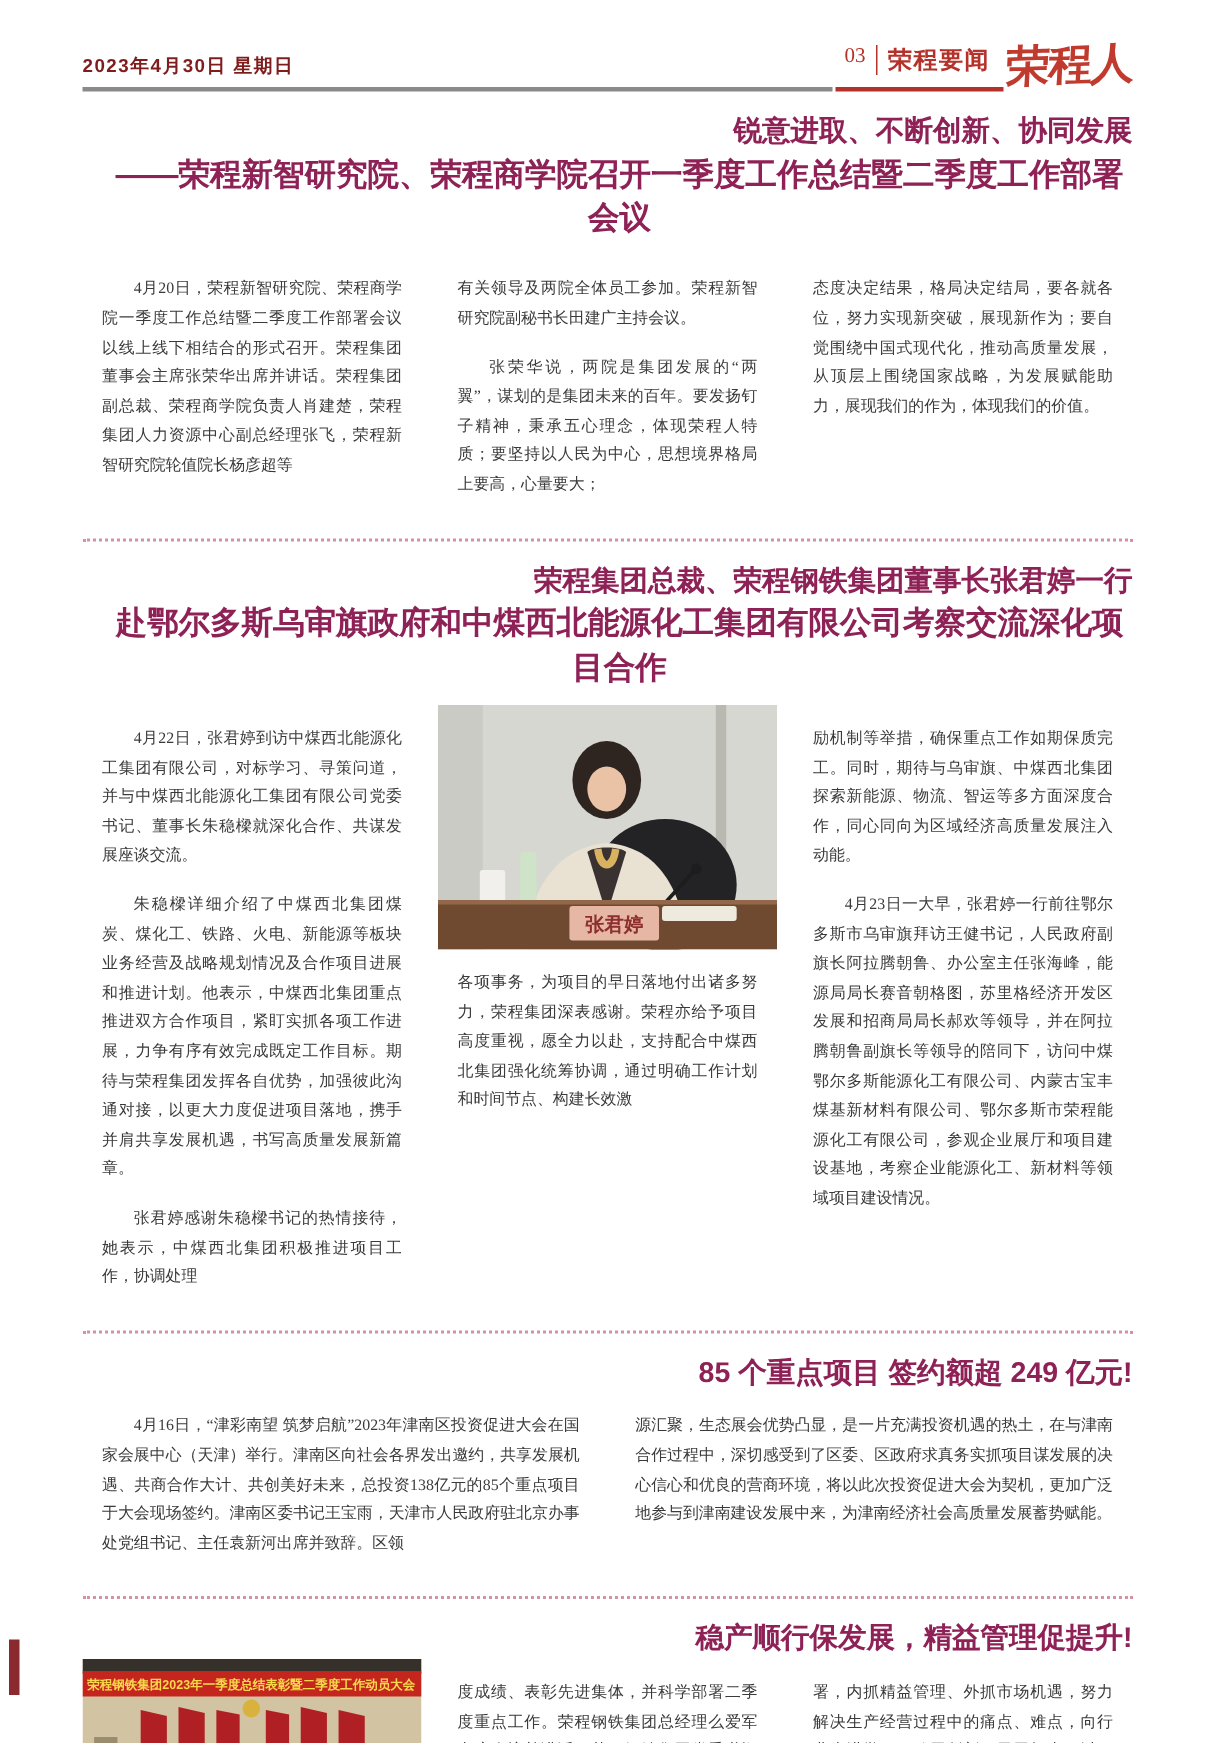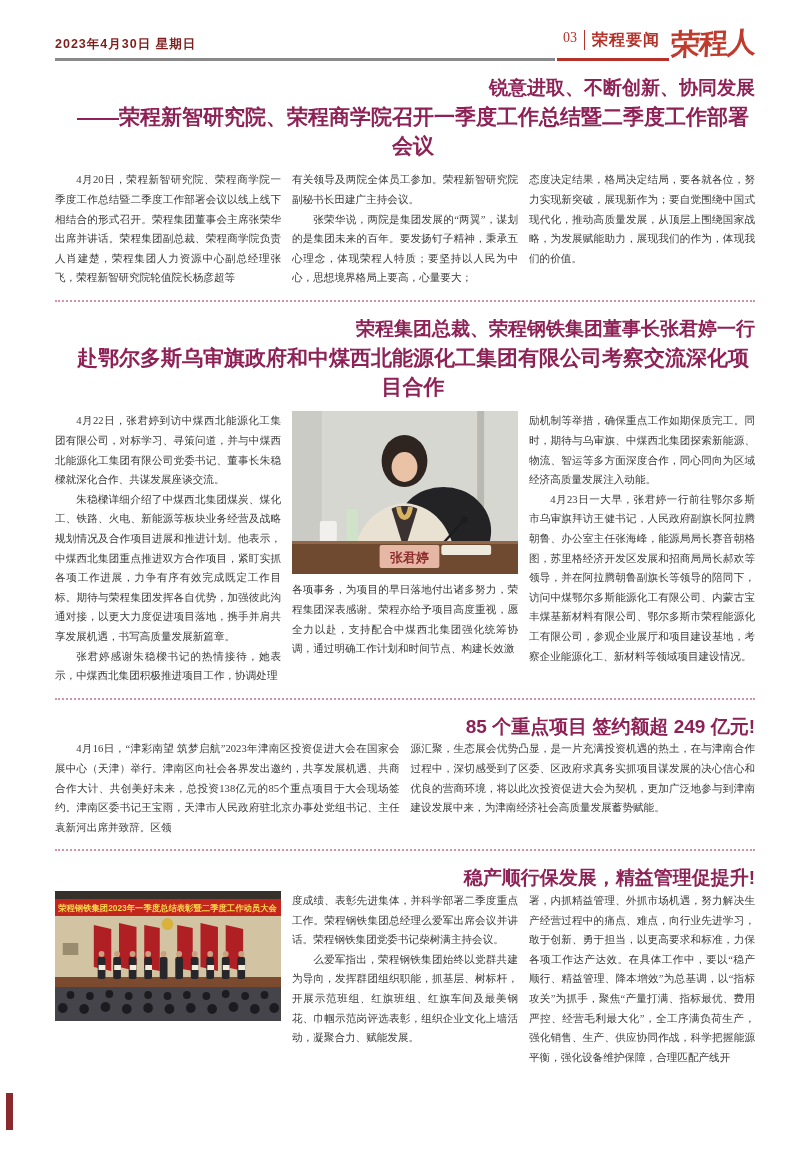--- a/index.html
+++ b/index.html
@@ -21,21 +21,21 @@
   .rule-gray{flex:1;height:2.5px;background:#8a8a8a;}
   .rule-red{width:112px;height:3px;background:#b5322a;margin-left:2px;}
   .rule-spacer{width:86px;}
 
   
   .article{margin-top:14px;}
   .t1{font-family:"Liberation Sans", sans-serif;font-weight:bold;text-align:right;color:#8e2156;font-size:19px;line-height:1.35;margin:0;}
   .t2{font-family:"Liberation Sans", sans-serif;font-weight:bold;text-align:center;color:#8e2156;font-size:21px;line-height:1.4;margin:1px 0 10px 16px;}
   .cols{display:flex;gap:11px;}
   .col{flex:1;min-width:0;font-size:10.6px;line-height:1.85;text-align:justify;color:#3a3a3a;}
-  .col p{margin:0;}
+  .col p{margin:13px;}
   .ind{text-indent:2em;}
   .sep{border:none;border-top:2px dotted #d493a3;margin:12px 0 0 0;}
 
   
   .photo{display:block;width:100%;margin:0 0 6px 0;}
   .photo1{height:163px;}
   .photo2{height:130px;}
 
   
   .edge-mark{position:absolute;left:6px;bottom:32px;width:7px;height:37px;background:#8a2a2e;}

